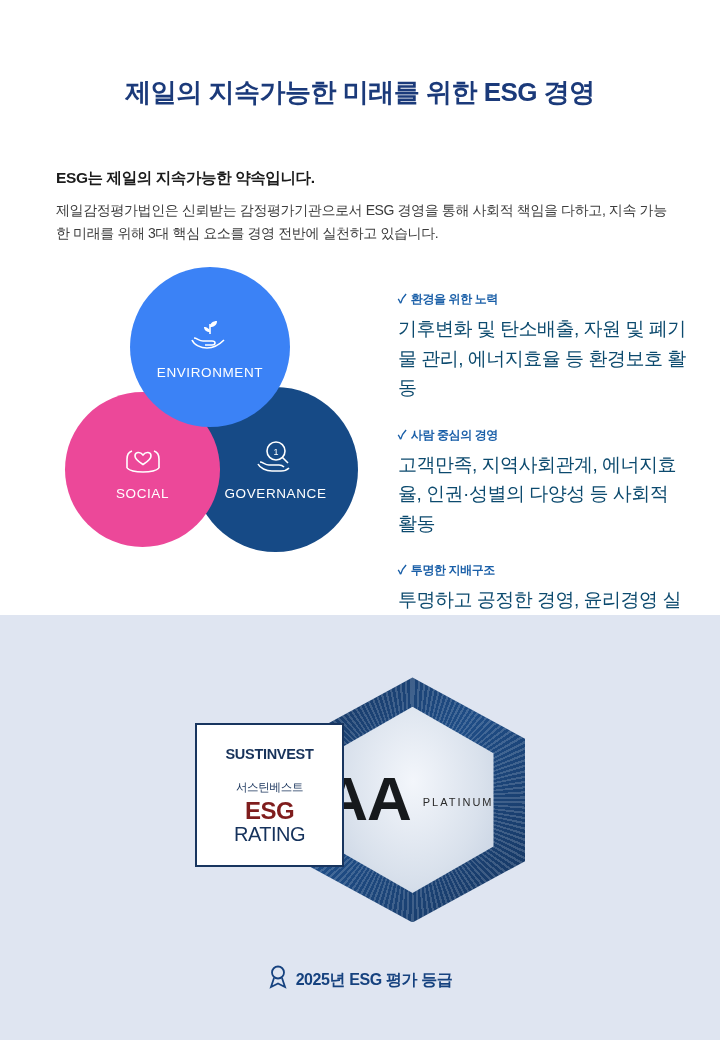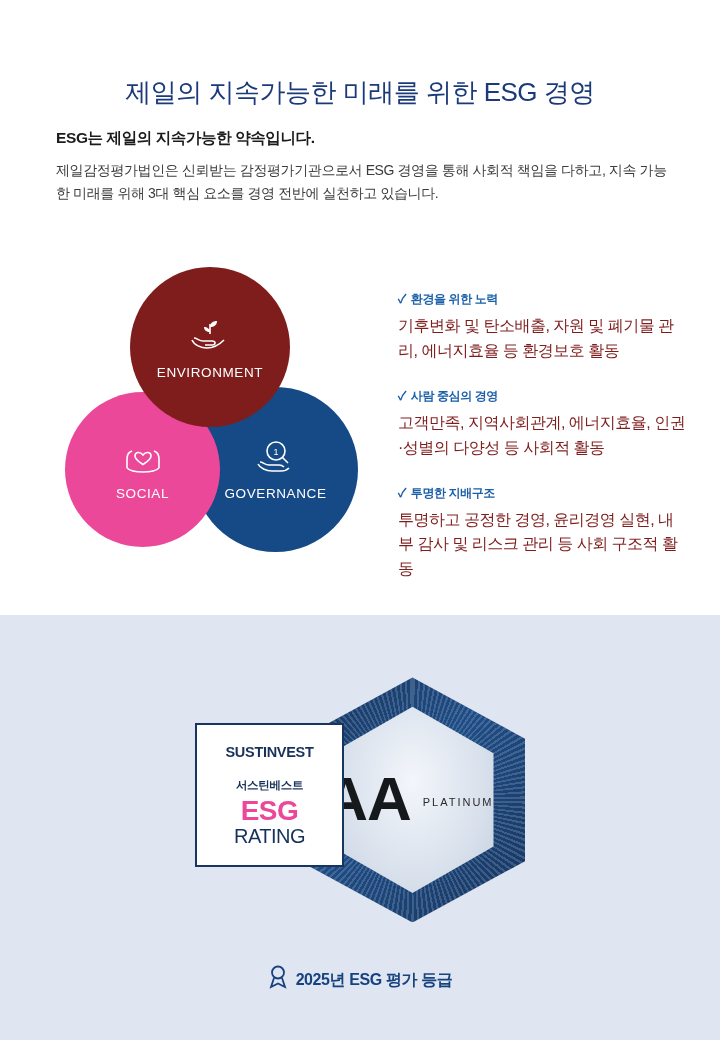--- a/index.html
+++ b/index.html
@@ -23,27 +23,27 @@
   
   .top-section {
     position: relative;
     height: 598px;
     background: #ffffff;
     box-sizing: border-box;
   }
   .main-title {
     text-align: center;
     font-size: 26px;
-    font-weight: normal;
+    font-weight: bold;
     color: #1b3a7a;
     letter-spacing: -0.5px;
     padding-top: 58px;
   }
   .intro {
-    margin: 18px 0 0 56px;
+    margin: 58px 0 0 56px;
     width: 620px;
   }
   .intro-head {
     font-size: 15.5px;
     font-weight: bold;
     color: #1b1b1b;
     letter-spacing: -0.4px;
     margin-bottom: 10px;
   }
   .intro-body {
@@ -73,21 +73,21 @@
   .circle .c-label {
     font-size: 13.5px;
     letter-spacing: 0.6px;
     font-weight: 500;
     margin-top: 8px;
   }
   .circle .c-icon { display: block; }
   .circle-env {
     width: 160px; height: 160px;
     left: 65px; top: 0px;
-    background: #7f1d1d;
+    background: #3b82f6;
     z-index: 3;
   }
   .circle-soc {
     width: 155px; height: 155px;
     left: 0px; top: 125px;
     background: #ec4899;
     z-index: 2;
   }
   .circle-gov {
     width: 165px; height: 165px;
@@ -111,23 +111,23 @@
     color: #1a5fa8;
     letter-spacing: -0.4px;
     margin-bottom: 6px;
   }
   .point-title .check {
     color: #1a5fa8;
     margin-right: 5px;
     font-weight: bold;
   }
   .point-desc {
-    font-size: 16px;
+    font-size: 19px;
     line-height: 1.55;
-    color: #7f1d1d;
+    color: #0c4a6e;
     letter-spacing: -0.5px;
   }
 
   
   .bottom-section {
     position: relative;
     height: 442px;
     background: #dfe5f1;
   }
   .badge-wrap {
@@ -205,29 +205,29 @@
     z-index: 5;
   }
   .rb-brand {
     font-size: 14.5px;
     font-weight: bold;
     color: #17325a;
     letter-spacing: -0.3px;
   }
   .rb-brand-kr {
     font-size: 11.5px;
-    font-weight: bold;
+    font-weight: normal;
     color: #17325a;
     letter-spacing: -0.3px;
     margin-top: 18px;
   }
   .rb-esg {
-    font-size: 28px;
-    font-weight: bold;
-    color: #ec4899;
+    font-size: 24px;
+    font-weight: bold;
+    color: #7f1d1d;
     line-height: 1.02;
     margin-top: 4px;
     letter-spacing: -0.5px;
   }
   .rb-rating {
     font-size: 20px;
     font-weight: normal;
     color: #15325c;
     line-height: 1.05;
     letter-spacing: -0.5px;

